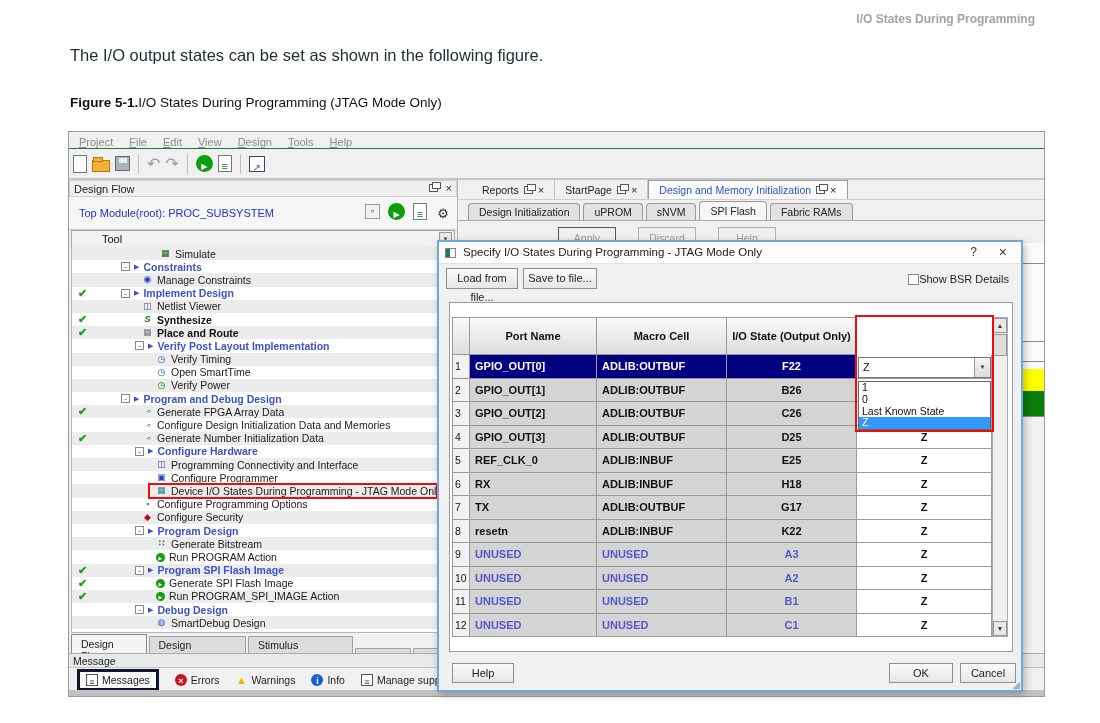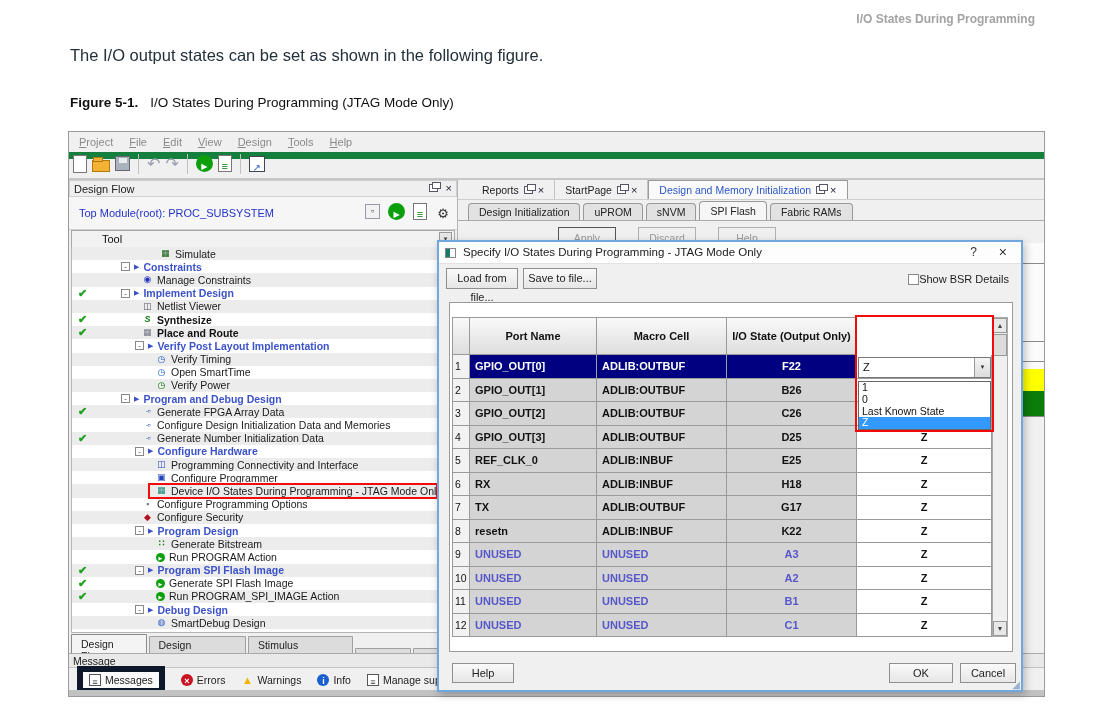--- a/index.html
+++ b/index.html
@@ -3,26 +3,26 @@
 <meta charset="utf-8">
 <style>
   * { margin:0; padding:0; box-sizing:border-box; }
   body { font-family:"Liberation Sans", sans-serif; background:#fff; }
   #canvas { position:relative; width:1100px; height:723px; background:#fff; overflow:hidden; }
 
   
   .page-header { position:absolute; top:12px; right:65px; font-size:12px; font-weight:bold; color:#a3a3a3; }
   .body-text   { position:absolute; top:46px; left:70px; font-size:16.5px; color:#22303a; }
   .figure-cap  { position:absolute; top:95px; left:70px; font-size:13.5px; color:#101010; }
-  .figure-cap b { margin-right:12px; }
+  .figure-cap b { margin-right:0; }
 
   
   .app { position:absolute; left:68px; top:131px; width:977px; height:566px; background:#f0f0f0; border:1px solid #9a9a9a; }
 
-  .menubar { position:absolute; left:0; top:0; right:0; height:27px; border-bottom:7px solid #15803d; padding-left:2px; }
+  .menubar { position:absolute; left:0; top:0; right:0; height:17px; border-bottom:1px solid #15803d; padding-left:2px; }
   .menu-item { display:inline-block; font-size:11px; color:#8a8a8a; padding:2px 8px 0 8px; }
   .menu-item::first-letter { text-decoration:underline; }
 
   .toolbar { position:absolute; left:0; top:17px; right:0; height:31px; border-bottom:2px solid #c6c6c6; display:flex; align-items:center; padding-left:4px; gap:5px; }
   .tsep { width:1px; height:20px; background:#c0c0c0; margin:0 3px; }
   .tbi { position:relative; display:inline-block; }
   .ico-newdoc { width:14px; height:18px; background:#fff; border:1px solid #777; }
   .ico-folder { width:18px; height:12px; background:#f5b133; border:1px solid #b07a10; margin-top:5px; position:relative; }
   .ico-folder::before { content:""; position:absolute; top:-4px; left:0; width:8px; height:3px; background:#f5b133; border:1px solid #b07a10; }
   .ico-save { width:15px; height:15px; background:#aab2bc; border:1px solid #667; position:relative; }
@@ -97,21 +97,21 @@
   [data-icon="smartdebug-icon"]::before { content:"◍"; color:#2255cc; }
 
   .btabs { position:absolute; left:2px; top:454px; display:flex; align-items:flex-end; }
   .btab { font-size:10.5px; color:#222; background:#dcdcdc; border:1px solid #a0a0a0; padding:2px 9px; margin-right:2px; border-radius:0 0 3px 3px; }
   .btab[data-state~="active"] { background:#f4f4f4; border-color:#8a8a8a; padding:3px 9px; font-weight:normal; }
 
   
   .msg-title { position:absolute; left:0; top:521px; right:0; height:15px; background:#e9e9e9; border-top:1px solid #aaa; border-bottom:1px solid #c2c2c2; font-size:10.5px; color:#222; padding:1px 0 0 4px; }
   .msg-bar { position:absolute; left:0; top:537px; right:0; height:22px; background:#f0f0f0; display:flex; align-items:center; gap:16px; padding-left:8px; font-size:10.5px; color:#222; }
   .msg-btn { display:flex; align-items:center; gap:4px; }
-  .msg-btn[data-state~="pressed"] { border:6px solid #0f172a; background:#fafafa; padding:2px 6px; }
+  .msg-btn[data-state~="pressed"] { border:3px solid #0f172a; background:#fafafa; padding:2px 6px; }
   .mi { display:inline-block; width:12px; height:12px; text-align:center; }
   [data-icon="messages-icon"], [data-icon="suppressed-icon"] { border:1px solid #555; background:#fff; }
   [data-icon="messages-icon"]::before, [data-icon="suppressed-icon"]::before { content:"≡"; font-size:9px; line-height:10px; color:#333; }
   [data-icon="errors-icon"] { background:#c81422; border-radius:50%; color:#fff; }
   [data-icon="errors-icon"]::before { content:"×"; font-size:9px; line-height:11px; font-weight:bold; }
   [data-icon="warnings-icon"]::before { content:"▲"; font-size:11px; line-height:12px; color:#f0b400; }
   [data-icon="info-icon"] { background:#1a5fd0; border-radius:50%; color:#fff; }
   [data-icon="info-icon"]::before { content:"i"; font-size:9px; line-height:11px; font-weight:bold; }
   .bottom-strip { position:absolute; left:0; bottom:0; right:0; height:6px; background:#c2c2c2; }
 

